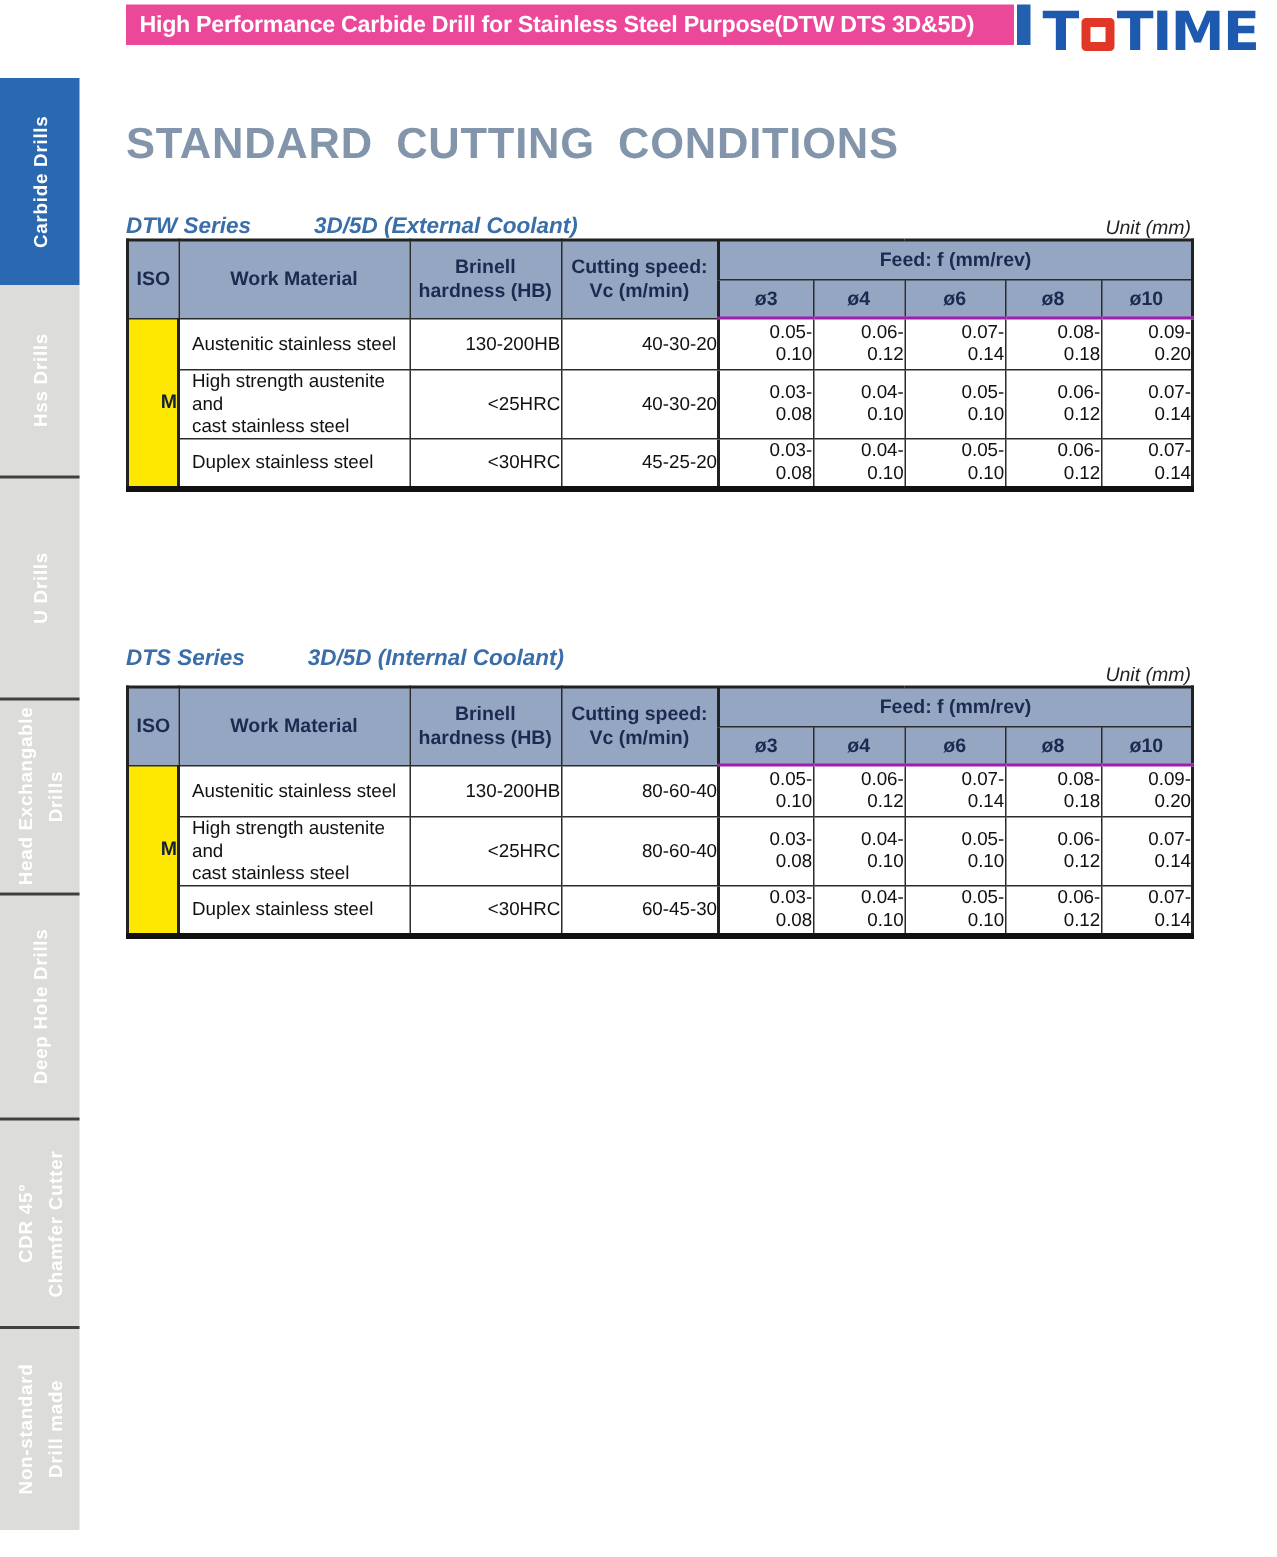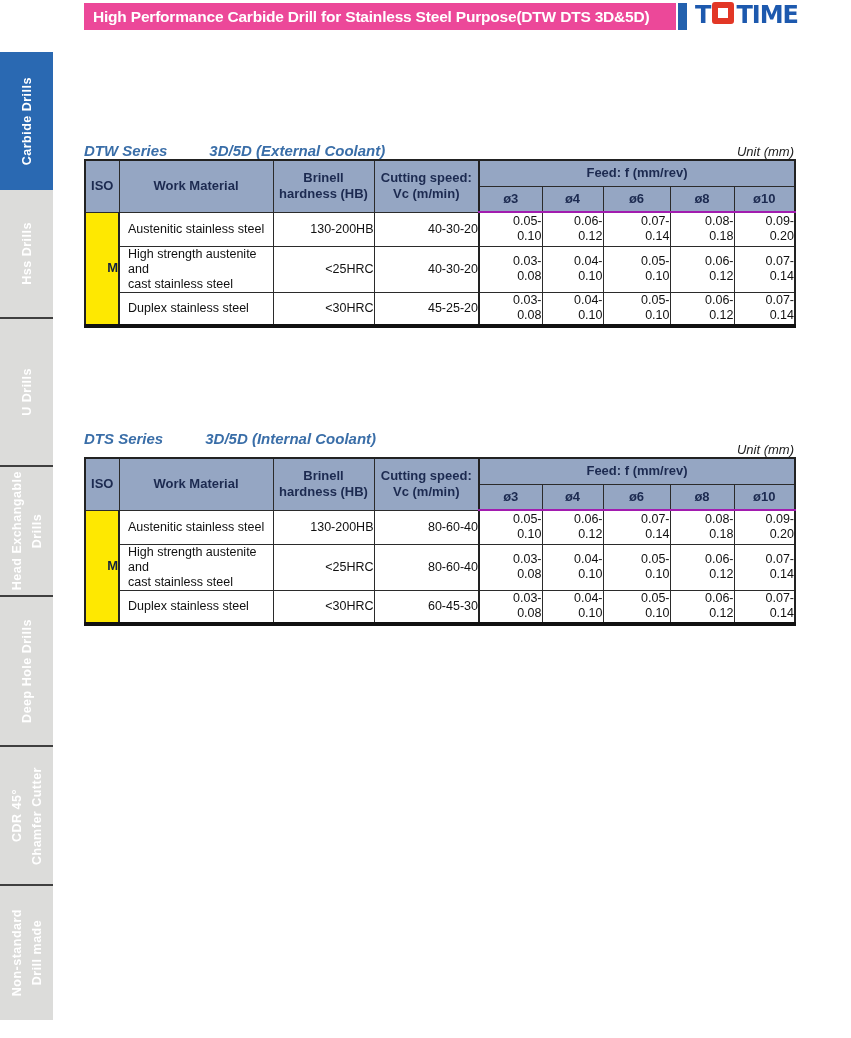--- a/index.html
+++ b/index.html
@@ -6,21 +6,21 @@
   html,body { width:851px; height:1038px; background:#ffffff;
               font-family:"Liberation Sans", sans-serif; overflow:hidden; }
   #page { position:relative; width:851px; height:1038px; background:#fff; }
 
   
   #header-bar { position:absolute; left:84px; top:3px; width:592px; height:27px;
     background:#ec4899; color:#fff; font-size:15.5px; font-weight:bold;
     line-height:27px; padding-left:9px; letter-spacing:-0.2px; white-space:nowrap; }
   #logo-sep { position:absolute; left:678px; top:3px; width:9px; height:27px; background:#2361ae; }
   #logo { position:absolute; left:695px; top:1px; height:30px;
-    font-family:"DejaVu Sans", sans-serif; font-weight:bold; font-size:24px;
+    font-family:"DejaVu Sans", sans-serif; font-weight:bold; font-size:36px;
     color:#1d59ae; letter-spacing:-1px; white-space:nowrap; }
   #logo .o-glyph { display:inline-block; width:22px; height:22px;
     border:6.5px solid #e23726; border-radius:3px; background:#fff;
     margin:0 2px; vertical-align:baseline; position:relative; top:1px; }
 
   
   #sidebar { position:absolute; left:0; top:52px; width:53px; height:968px;
     display:flex; flex-direction:column; }
   .side-tab { background:#dcdcda; display:flex; align-items:center; justify-content:center; }
   .side-tab.active { background:#2a69b2; }
@@ -93,20 +93,21 @@
     <div class="side-tab sep" style="height:139px">
       <span class="v-label">CDR 45°
 Chamfer Cutter</span>
     </div>
     <div class="side-tab sep" style="height:136px">
       <span class="v-label">Non-standard
 Drill made</span>
     </div>
   </div>
 
+  <div id="page-title">STANDARD CUTTING CONDITIONS</div>
 
   <div class="section-head" id="section-head-1">
     <div class="series-title">
       <span class="series-name">DTW Series</span><span>3D/5D (External Coolant)</span>
     </div>
     <div class="unit-label">Unit (mm)</div>
   </div>
 
   <table class="cut-table" id="table-1">
     <colgroup>

